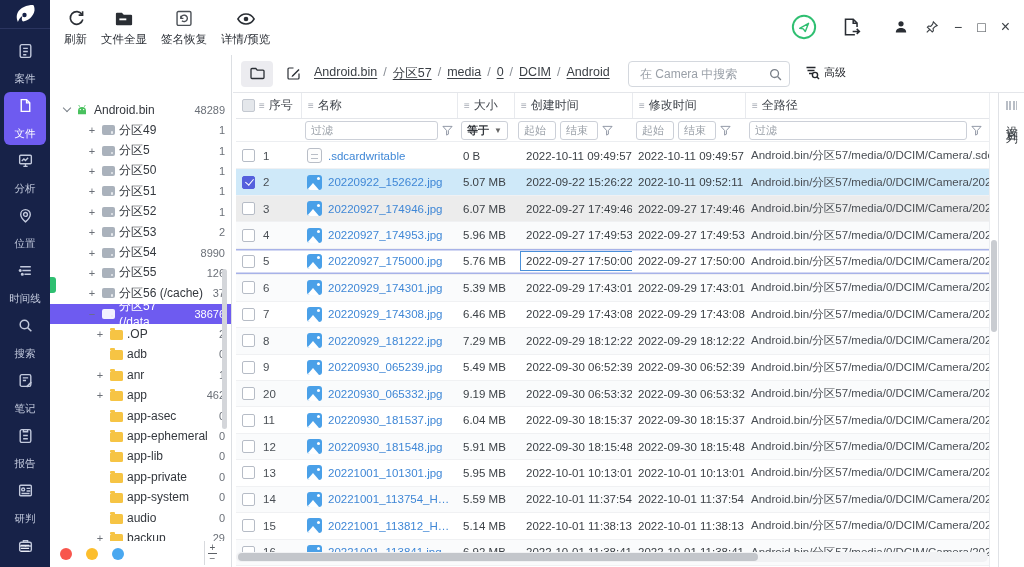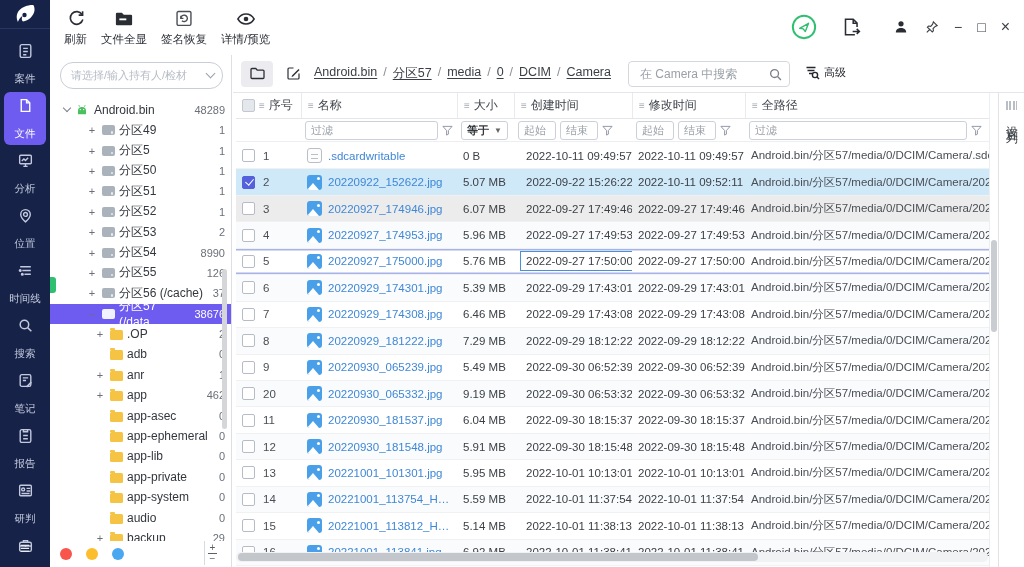--- a/index.html
+++ b/index.html
@@ -265,24 +265,20 @@
             <path d="M10 2l4 4-2 .8-2.3 2.3.3 2.4-1.2 1.2-2.6-2.6L3 13.3l3.1-3.2L3.6 7.6l1.2-1.2 2.4.3L9.2 4.4z"></path>
           </svg>
       </span>
       <span class="wbtn glyph">−</span>
       <span class="wbtn glyph">□</span>
       <span class="wbtn glyph" style="font-size:16px">×</span>
     </div>
   </div>
 
   <div class="left-panel">
-    <div class="owner-select">
-      <span class="ph">请选择/输入持有人/检材</span>
-      <span class="chev"></span>
-    </div>
     <div class="tree">
       <div class="tree-root-row">
         <span class="root-chev"></span>
         <svg width="14" height="14" viewBox="0 0 14 14">
             <path d="M4.6 3.6L3.8 2.2M9.4 3.6l.8-1.4" stroke="#49c15e" stroke-width="1"></path>
             <path d="M3 8a4 4 0 0 1 8 0v3.2H3z" fill="#49c15e"></path>
             <circle cx="5.4" cy="6.6" r="0.7" fill="#fff"></circle>
             <circle cx="8.6" cy="6.6" r="0.7" fill="#fff"></circle>
           </svg>
         <span>Android.bin</span>
@@ -477,21 +473,21 @@
 
           <span class="seg">media</span>
           <span class="sep">/</span>
 
           <span class="seg">0</span>
           <span class="sep">/</span>
 
           <span class="seg">DCIM</span>
           <span class="sep">/</span>
 
-          <span class="seg">Camera</span>
+          <span class="seg">Android</span>
         </div>
       <div class="searchbox">
         <input type="text" placeholder="在 Camera 中搜索" style="">
         <svg width="15" height="15" viewBox="0 0 16 16" fill="none" stroke="#7a8089" stroke-width="1.4">
             <circle cx="7" cy="7" r="4.2"></circle>
             <path d="M10.2 10.2l3.6 3.6"></path>
           </svg>
       </div>
       <div class="adv">
         <svg width="16" height="16" viewBox="0 0 16 16" fill="none" stroke="#24272c" stroke-width="1.4">

